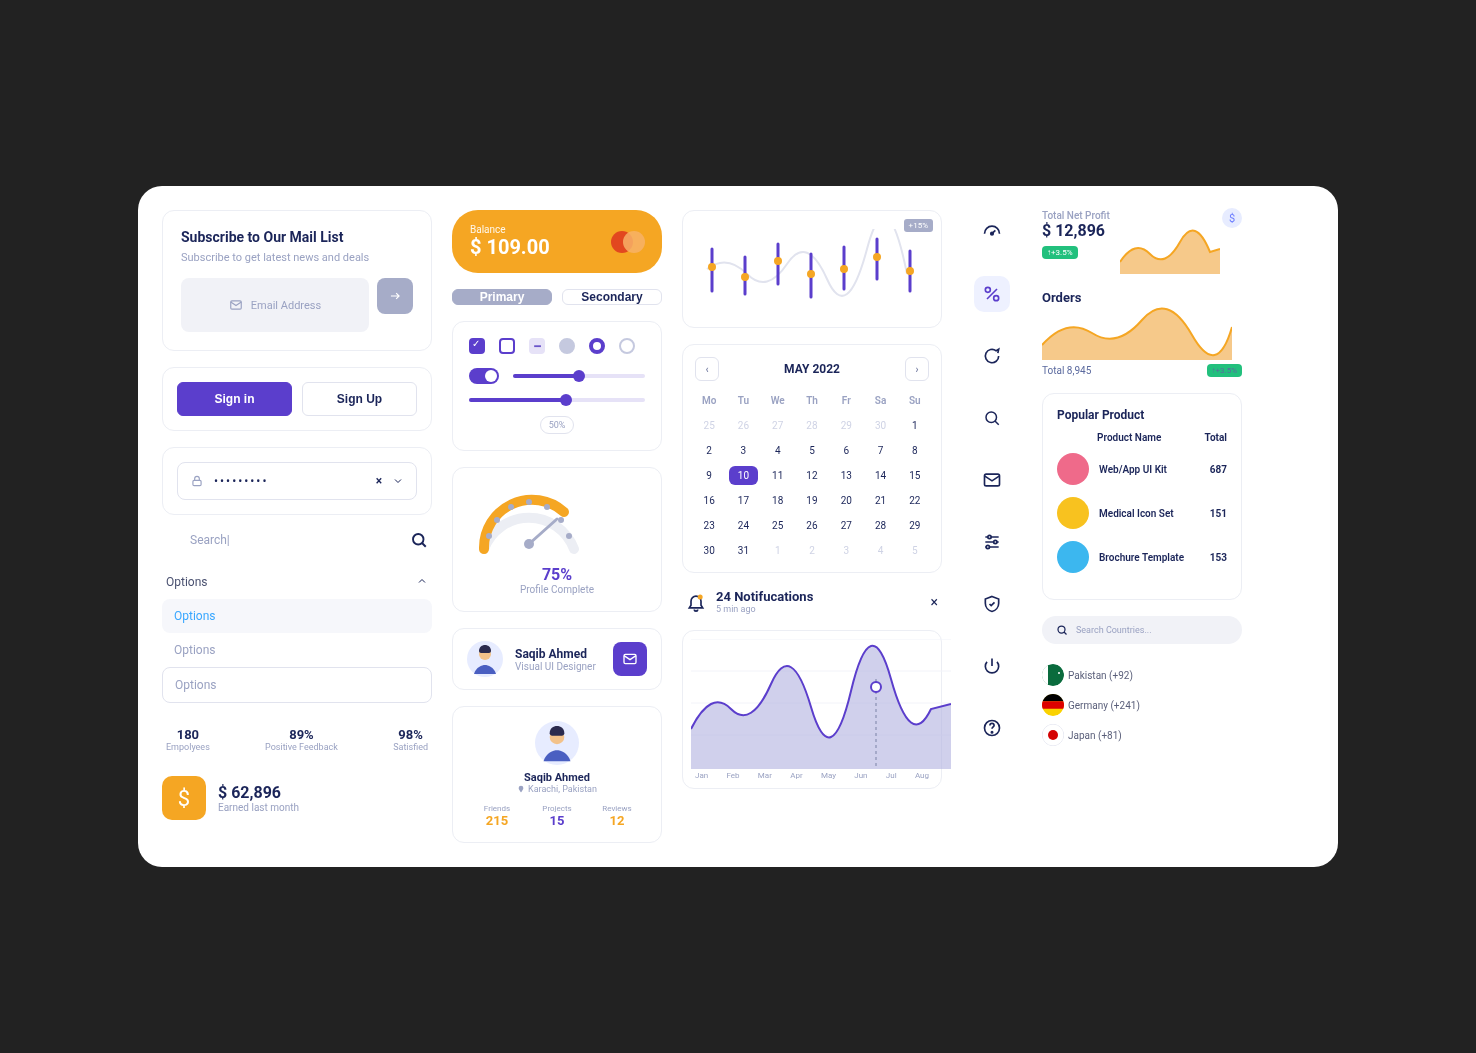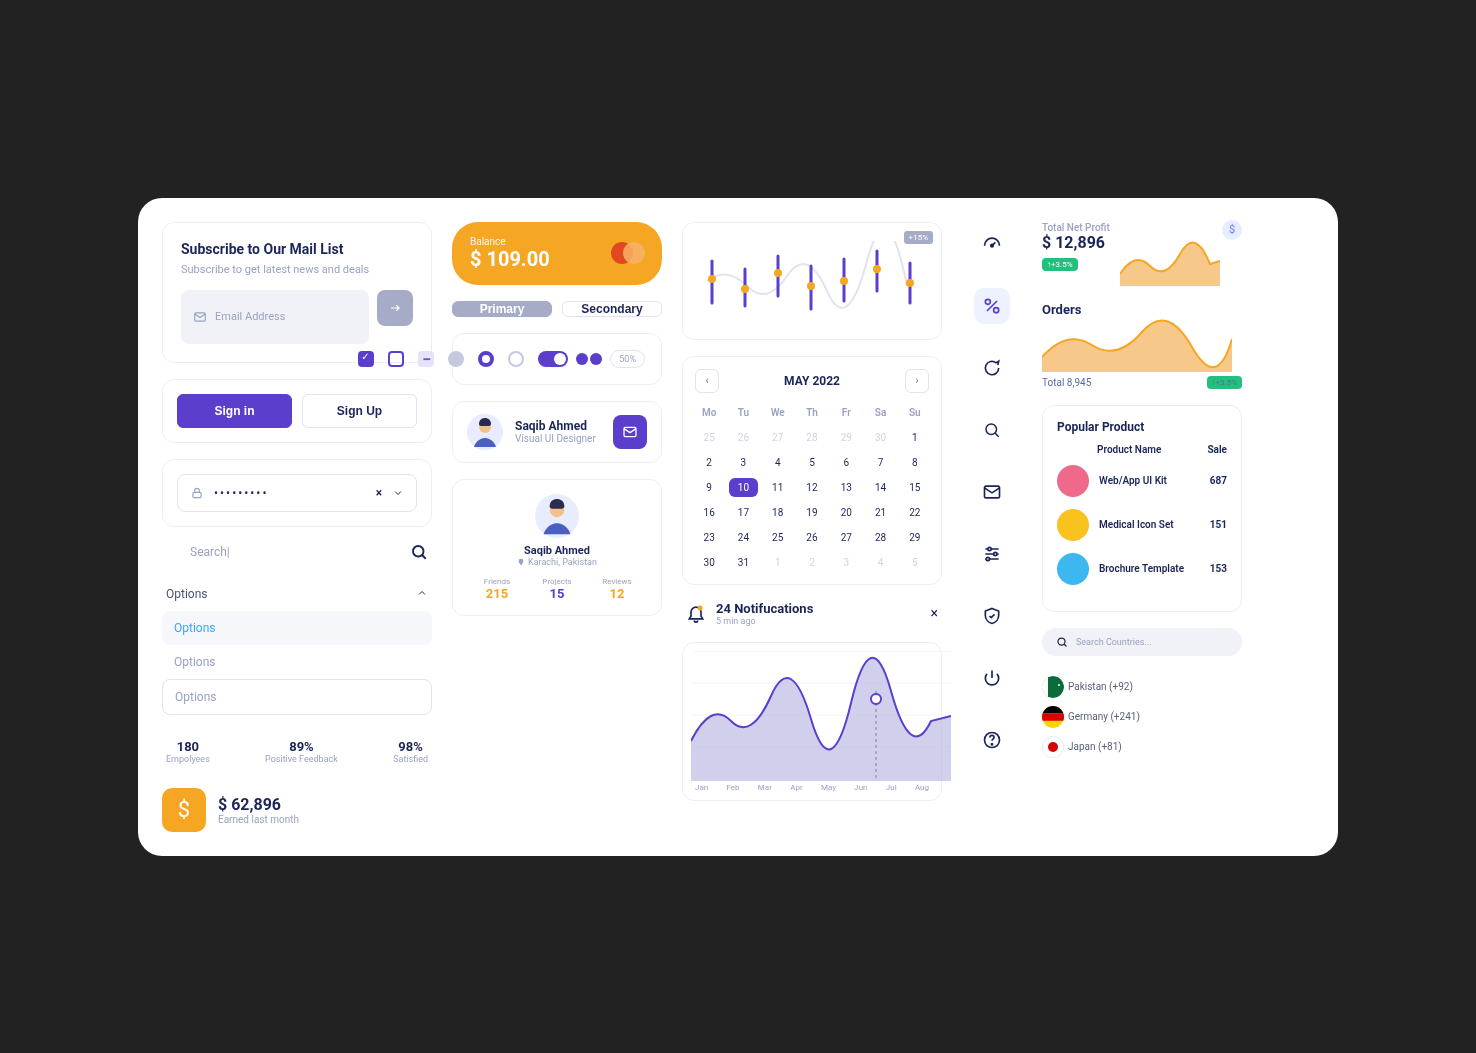--- a/index.html
+++ b/index.html
@@ -5,21 +5,21 @@
 * { box-sizing: border-box; margin: 0; padding: 0; }
 body { font-family: -apple-system, BlinkMacSystemFont, "Segoe UI", Roboto, sans-serif; background: #222; display: flex; align-items: center; justify-content: center; min-height: 100vh; padding: 40px; }
 .canvas { width: 1200px; background: #fff; border-radius: 24px; padding: 24px; display: grid; grid-template-columns: 270px 210px 260px 60px 200px; gap: 20px; }
 .col { display: flex; flex-direction: column; gap: 16px; }
 .card { border: 1px solid #eceef4; border-radius: 12px; background: #fff; }
 
 .subscribe { padding: 18px; }
 .subscribe h3 { font-size: 14px; font-weight: 700; color: #1b2559; margin-bottom: 6px; }
 .subscribe p { font-size: 11px; color: #9aa2c2; margin-bottom: 14px; }
 .email-row { display: flex; gap: 8px; }
-.email-in { flex: 1; background: #f1f2f7; border-radius: 8px; display: flex; align-items: center; padding: 16px 12px; height: 54px; gap: 8px; color: #9aa2c2; font-size: 11px; }
+.email-in { flex: 1; background: #f1f2f7; border-radius: 8px; display: flex; align-items: center; padding: 16px 12px; height: 54px; gap: 8px; color: #9aa2c2; font-size: 11px; justify-content: center; }
 .email-btn { width: 36px; height: 36px; border-radius: 8px; background: #a6acc8; color: #fff; display: flex; align-items: center; justify-content: center; }
 .btn-row { display: flex; gap: 10px; padding: 14px; }
 .btn-row button { flex: 1; height: 34px; border-radius: 6px; font-size: 12px; font-weight: 600; border: 1px solid #e1e3ee; background: #fff; color: #1b2559; cursor: pointer; }
 .btn-row .primary { background: #5b3ecc; color: #fff; border-color: #5b3ecc; }
 .pw { padding: 14px; }
 .pw-field { border: 1px solid #e1e3ee; border-radius: 8px; height: 38px; display: flex; align-items: center; padding: 0 12px; gap: 10px; font-size: 12px; color: #1b2559; }
 .pw-field .dots { flex: 1; letter-spacing: 2px; }
 .search-row { display: flex; align-items: center; justify-content: space-between; padding: 0 4px; margin-left: 24px; }
 .search-row span { font-size: 12px; color: #9aa2c2; }
 .opt-head { display: flex; justify-content: space-between; padding: 10px 4px; font-size: 12px; color: #4a5170; }
@@ -35,21 +35,21 @@
 .earned .v { font-size: 16px; font-weight: 700; color: #1b2559; }
 .earned .l { font-size: 10px; color: #9aa2c2; }
 
 .balcard { background: #f5a623; border-radius: 26px; padding: 14px 18px; color: #fff; position: relative; overflow: hidden; border: none; }
 .balcard .bl { font-size: 10px; opacity: .9; }
 .balcard .bv { font-size: 20px; font-weight: 700; }
 .balcard .cc { position: absolute; right: 14px; top: 50%; transform: translateY(-50%); }
 .btn-row2 { border: none; padding: 0; }
 .btn-row2 button { height: 16px; }
 .btn-gray { background: #a6acc8 !important; color: #fff !important; border-color: #a6acc8 !important; }
-.controls { padding: 16px; display: flex; flex-direction: row; gap: 14px; justify-content: flex-end; }
+.controls { padding: 16px; display: flex; flex-direction: column; gap: 14px; }
 .ctrl-row { display: flex; align-items: center; gap: 14px; }
 .cb { width: 16px; height: 16px; border-radius: 4px; border: 2px solid #5b3ecc; display: inline-block; }
 .cb.checked { background: #5b3ecc; position: relative; }
 .cb.checked::after { content: "✓"; color: #fff; font-size: 10px; position: absolute; left: 1px; top: -2px; }
 .cb-minus { background: #e6e2f7; border-color: #e6e2f7; position: relative; }
 .cb-minus::after { content: "−"; color: #6a54c9; position: absolute; left: 2px; top: -3px; font-weight: 700; }
 .radio { width: 16px; height: 16px; border-radius: 50%; border: 2px solid #c5c9df; display: inline-block; }
 .radio.f { background: #c5c9df; }
 .radio.sel { border: 4px solid #5b3ecc; width: 16px; height: 16px; }
 .toggle { width: 30px; height: 16px; border-radius: 10px; background: #5b3ecc; position: relative; }
@@ -239,20 +239,37 @@
     </div>
     <div class="ctrl-row">
       <div class="slider">
             <div class="fill" style="width:55%"></div>
             <div class="h" style="left:55%"></div>
           </div>
     </div>
     <span class="pill">50%</span>
   </div>
 
+  <div class="card gauge">
+    <svg width="120" height="75" viewBox="0 0 120 75">
+      <path d="M15 65 A48 48 0 0 1 105 65" fill="none" stroke="#eceef4" stroke-width="10" stroke-linecap="round"></path>
+      <path d="M15 65 A48 48 0 0 1 95 28" fill="none" stroke="#f5a623" stroke-width="10" stroke-linecap="round"></path>
+      <circle cx="60" cy="18" r="3" fill="#a6acc8"></circle>
+          <circle cx="42" cy="23" r="3" fill="#a6acc8"></circle>
+          <circle cx="78" cy="23" r="3" fill="#a6acc8"></circle>
+      <circle cx="28" cy="36" r="3" fill="#a6acc8"></circle>
+          <circle cx="92" cy="36" r="3" fill="#a6acc8"></circle>
+      <circle cx="20" cy="52" r="3" fill="#a6acc8"></circle>
+          <circle cx="100" cy="52" r="3" fill="#a6acc8"></circle>
+      <path d="M60 60 L88 35" stroke="#a6acc8" stroke-width="3" stroke-linecap="round"></path>
+      <circle cx="60" cy="60" r="5" fill="#a6acc8"></circle>
+    </svg>
+    <div class="pct">75%</div>
+    <div class="lbl">Profile Complete</div>
+  </div>
 
   <div class="card user-card">
     <svg width="36" height="36" viewBox="0 0 36 36">
           <circle cx="18" cy="18" r="18" fill="#e7ecff"></circle>
           <circle cx="18" cy="13" r="6" fill="#f3c28a"></circle>
           <path d="M7 33c2-7 8-9 11-9s9 2 11 9" fill="#4a5fc1"></path>
           <path d="M12 10c0-4 3-6 6-6s6 2 6 6c0 1-1 2-2 2H14c-1 0-2-1-2-2" fill="#2b2b4e"></path>
         </svg>
     <div class="info">
       <div class="n">Saqib Ahmed</div>
@@ -507,21 +524,21 @@
     <div class="totrow">
       <span>Total 8,945</span>
       <span class="chip">↑+3.5%</span>
     </div>
   </div>
 
   <div class="card pop">
     <h5>Popular Product</h5>
     <div class="hdr">
           <span class="pn">Product Name</span>
-          <span class="sl">Sale</span>
+          <span class="sl">Total</span>
         </div>
     <div id="pop-rows">
           <div class="prow">
             <span class="pc" style="background:#ef6a8a"></span>
             <span class="pn">Web/App UI Kit</span>
             <span class="sl">687</span>
           </div>
           <div class="prow">
             <span class="pc" style="background:#f8c21f"></span>
             <span class="pn">Medical Icon Set</span>

